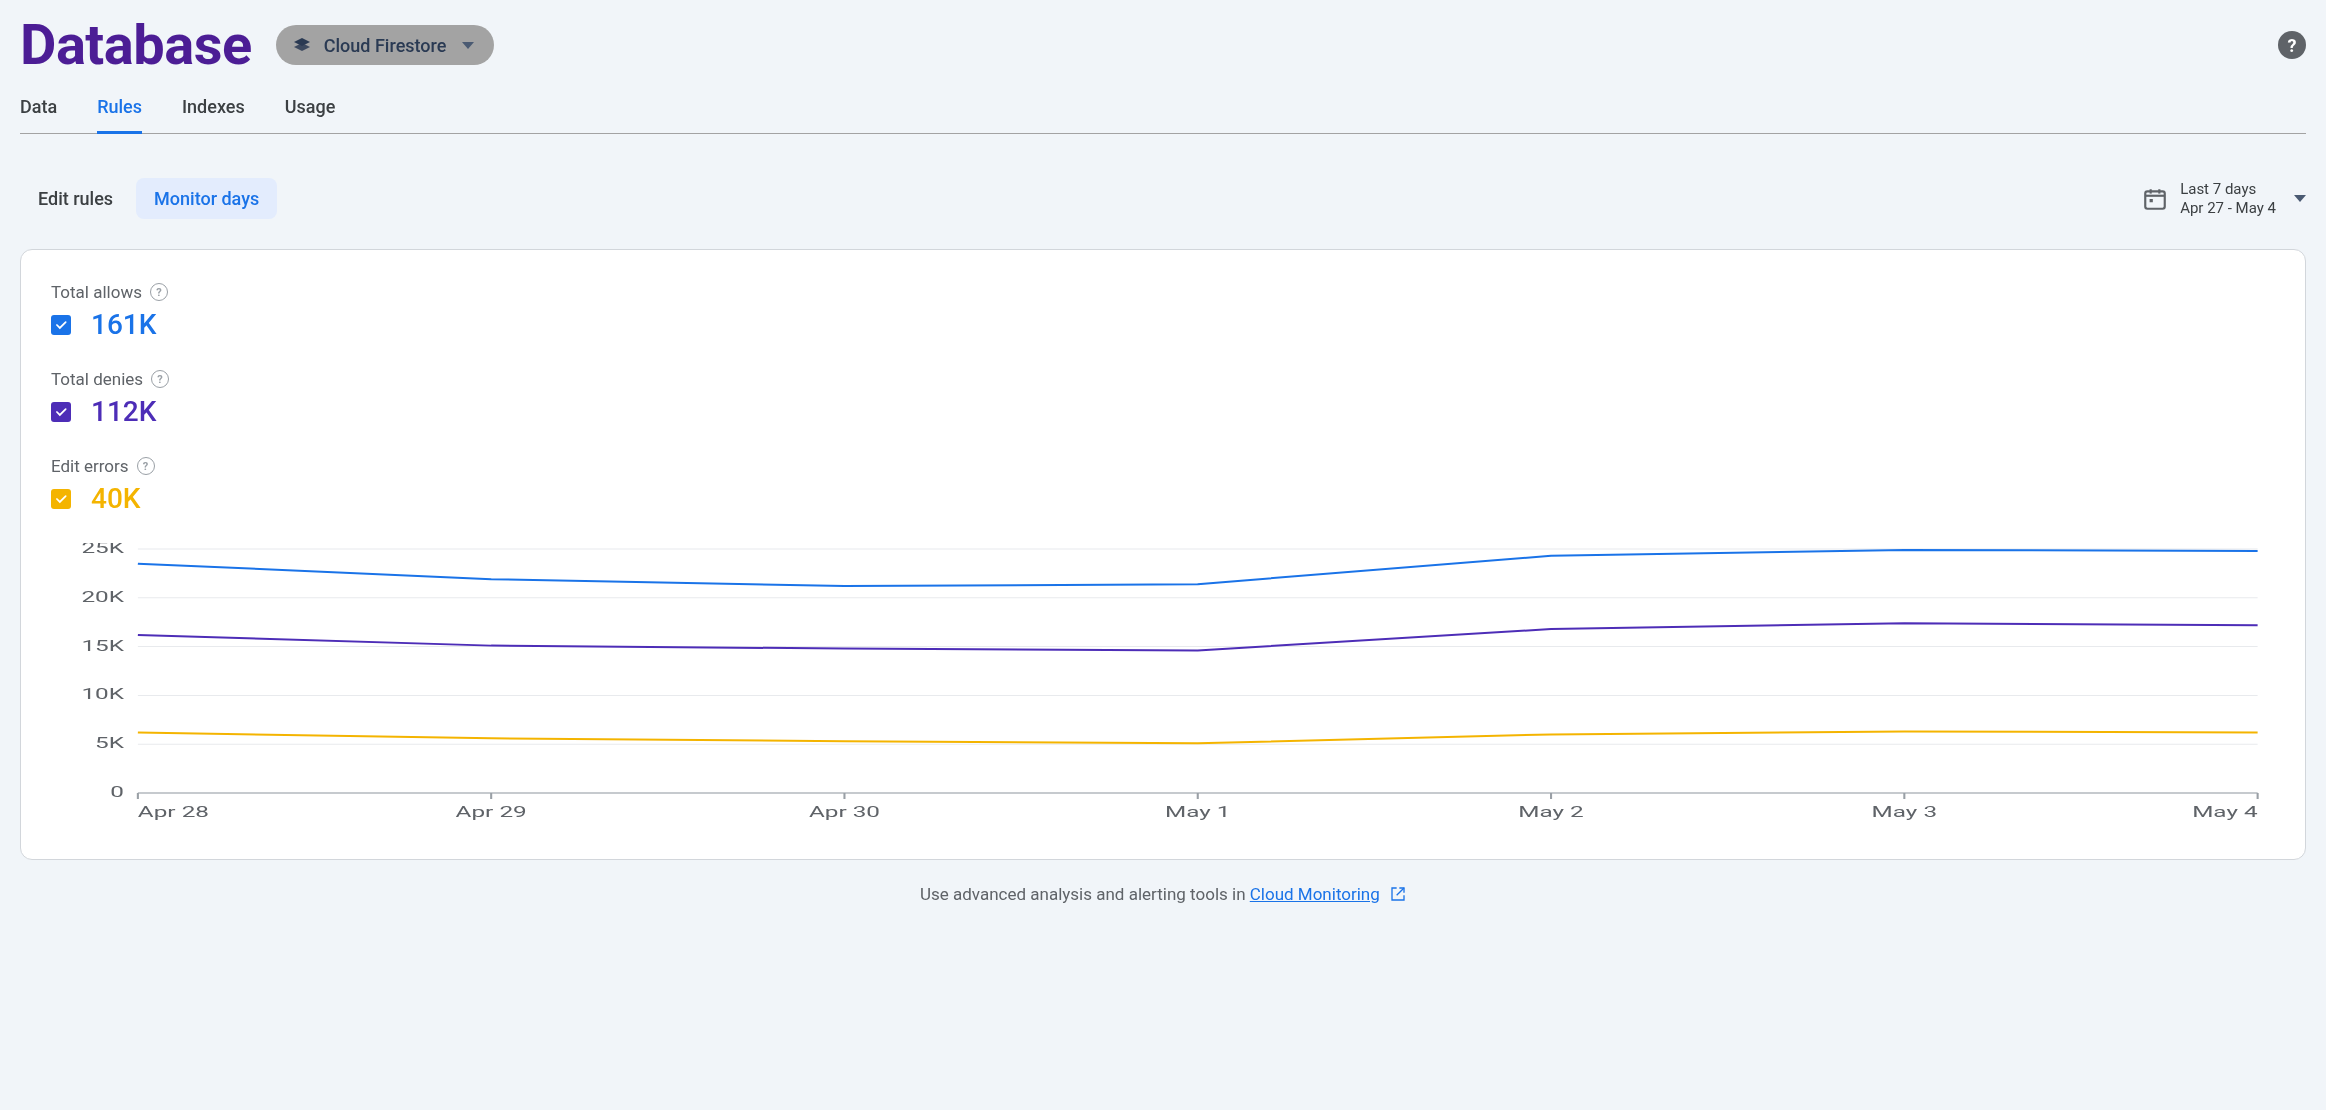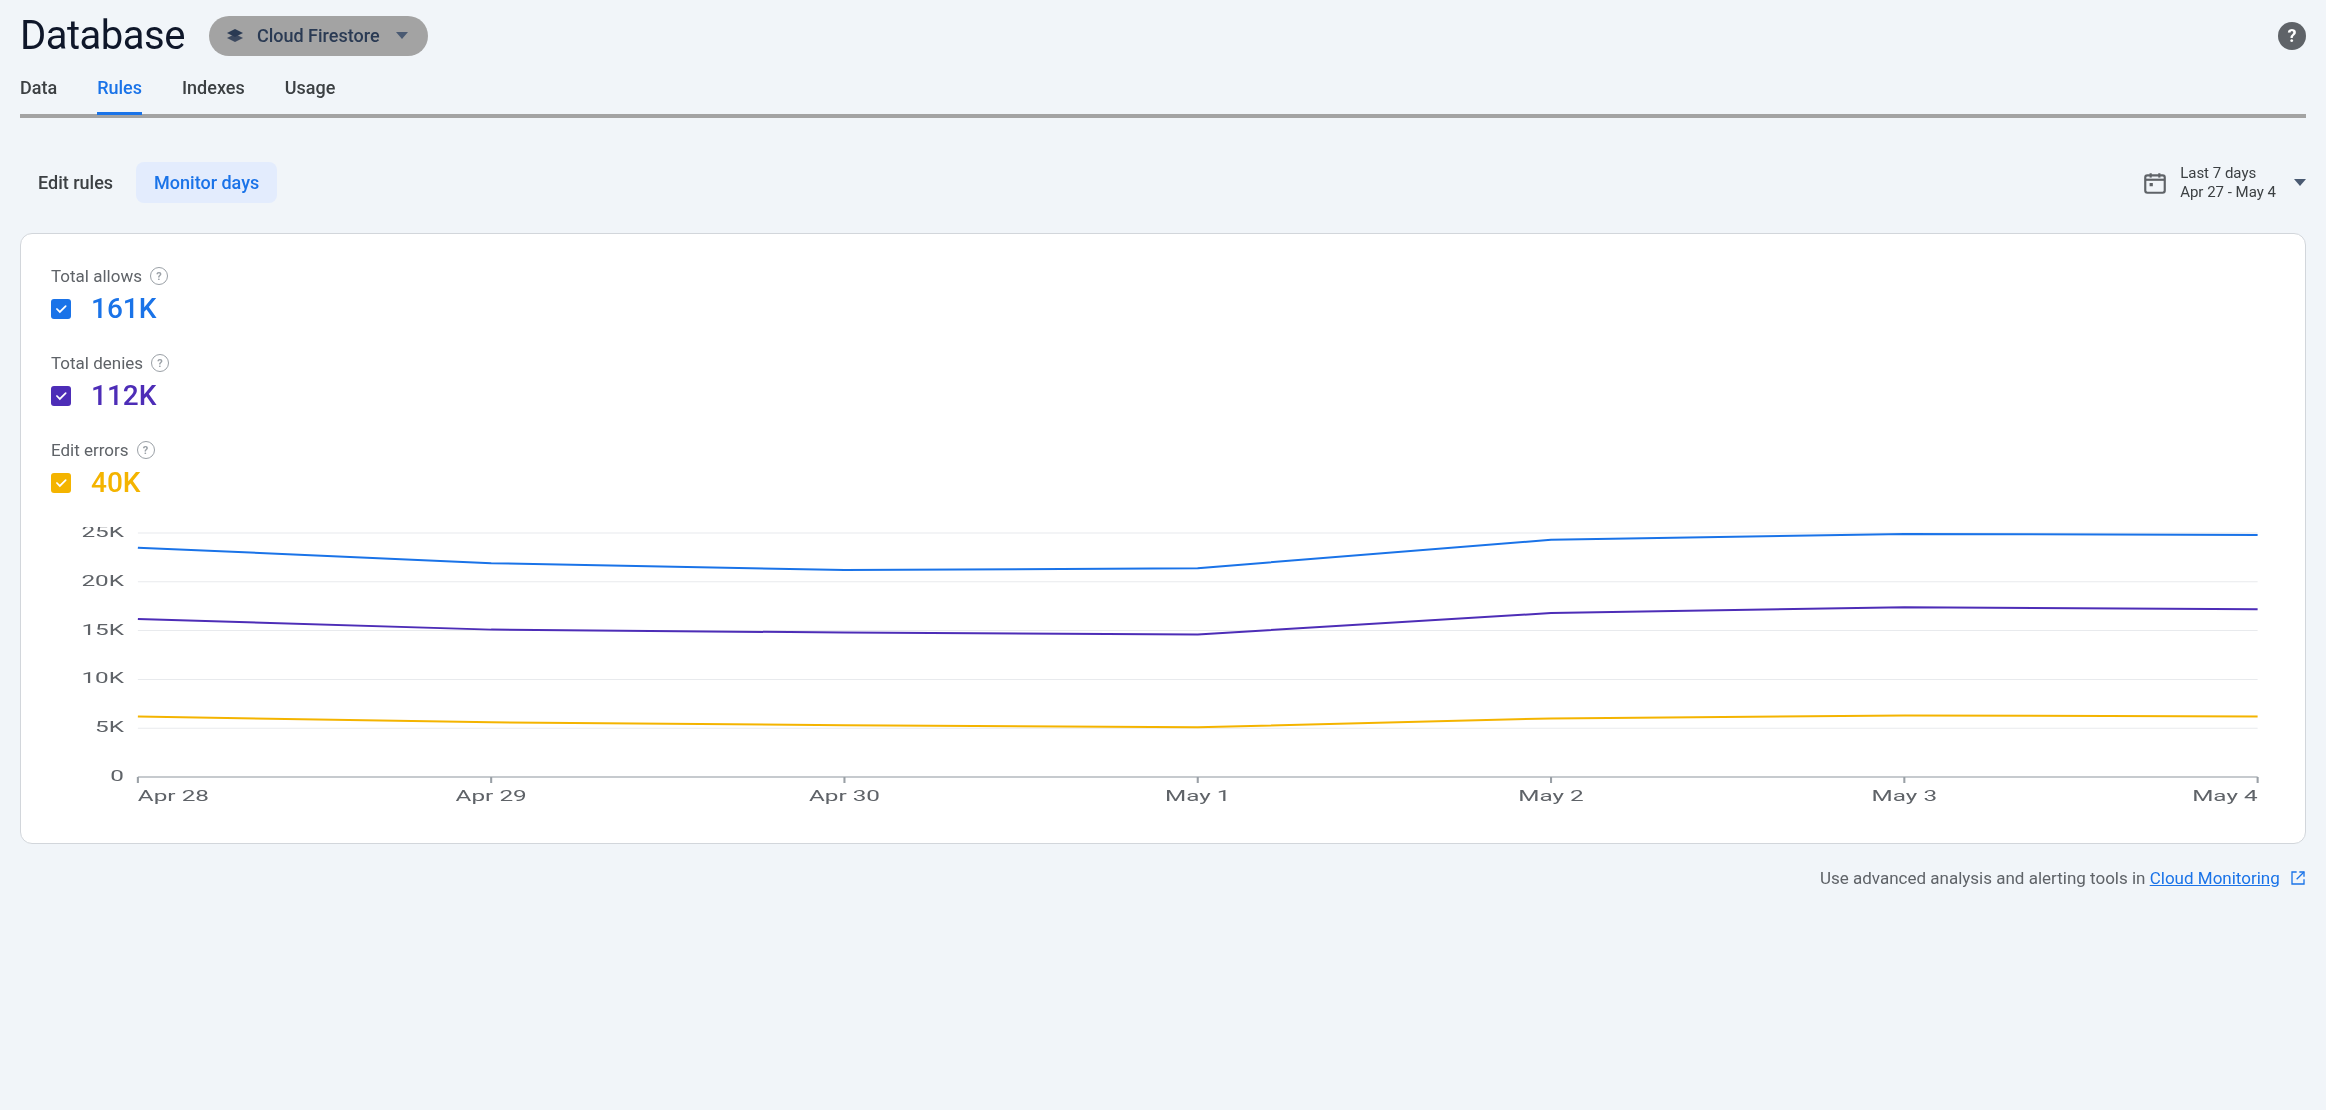--- a/index.html
+++ b/index.html
@@ -10,23 +10,23 @@
     font-size: 14px;
   }
   .page { padding: 12px 20px 20px 20px; }
   .header-row {
     display: flex;
     align-items: center;
     gap: 24px;
     margin-bottom: 8px;
   }
   .page-title {
-    font-size: 40px;
-    font-weight: 400;
-    color: #0f172a;
+    font-size: 56px;
+    font-weight: 700;
+    color: #4c1d95;
     letter-spacing: -0.5px;
   }
   .db-selector {
     display: inline-flex;
     align-items: center;
     gap: 10px;
     background: #a3a3a3;
     border-radius: 28px;
     padding: 8px 20px 8px 14px;
     cursor: pointer;
@@ -54,21 +54,21 @@
     background:#5f6368;
     color:#fff;
     display:flex;align-items:center;justify-content:center;
     font-weight:700;
     font-size:18px;
     cursor:pointer;
   }
   .tabs {
     display:flex;
     gap:40px;
-    border-bottom:4px solid #a3a3a3;
+    border-bottom:1px solid #a3a3a3;
     margin-top:18px;
   }
   .tab {
     padding:0 0 14px 0;
     font-size:18px;
     font-weight:500;
     color:#3c4043;
     cursor:pointer;
     border-bottom:3px solid transparent;
     margin-bottom:-1px;
@@ -145,21 +145,21 @@
   }
   .chart-col { flex:1; position:relative; }
   .chart-svg { width:100%; height:290px; display:block; }
   .gridline { stroke:#e8eaed; stroke-width:1; }
   .axis-line { stroke:#9aa0a6; stroke-width:1.2; }
   .series { fill:none; stroke-width:2; }
   .x-caption {
     text-align:center; color:#5f6368; font-size:17px; margin-top:14px;
   }
   .footer-link-row {
-    text-align:right; margin-top:24px;
+    text-align:center; margin-top:24px;
     font-size:17px; color:#5f6368;
   }
   .footer-link-row a {
     color:#1a73e8; text-decoration:underline; cursor:pointer;
   }
   .ext-icon { display:inline-block; margin-left:6px; vertical-align:-2px;}
 </style>
 </head>
 <body>
 

